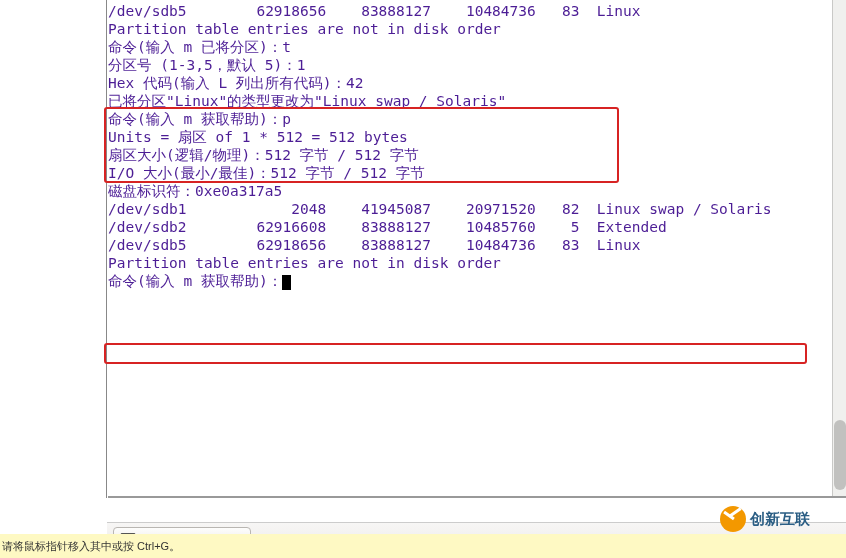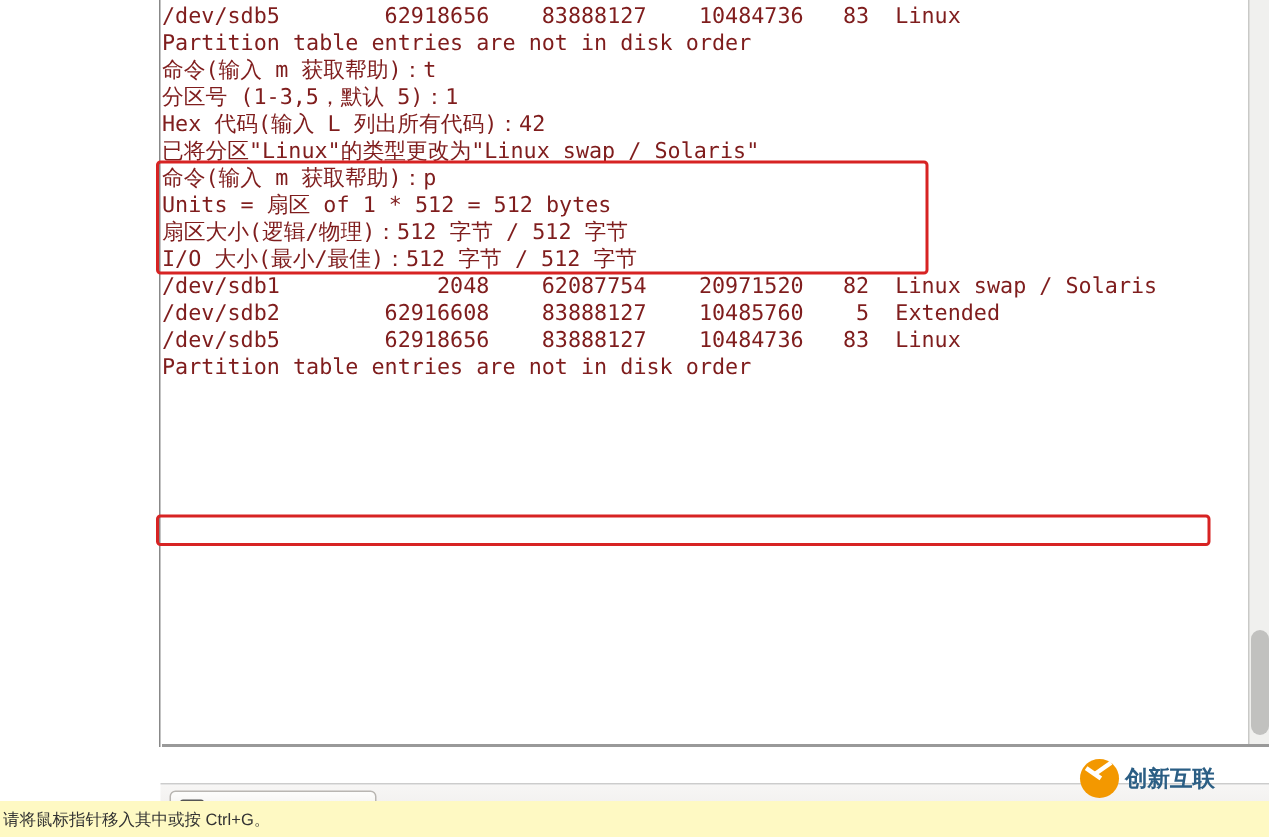--- a/index.html
+++ b/index.html
@@ -28,21 +28,21 @@
       right: 0;
       height: 498px;
       background: #fff;
       border-bottom: 2px solid #999;
       padding: 2px 0 0 0;
       overflow: hidden;
     }
     .term-line {
       white-space: pre;
       line-height: 18px;
-      color: #7f1d1d;
+      color: #4c1d95;
     }
     .scrollbar {
       position: absolute;
       right: 0;
       top: 0;
       width: 14px;
       height: 498px;
       background: #f0f0ee;
       border-left: 1px solid #c9c9c7;
     }
@@ -144,37 +144,39 @@
 <body>
 
 <div class="left-border"></div>
 
 <div class="terminal-area">
   <div id="term-content">
       <div class="term-line">/dev/sdb5        62918656    83888127    10484736   83  Linux</div>
       <div class="term-line"></div>
       <div class="term-line">Partition table entries are not in disk order</div>
       <div class="term-line"></div>
-      <div class="term-line">命令(输入 m 获取帮助)：t</div>
+      <div class="term-line">命令(输入 m 已将分区)：t</div>
       <div class="term-line">分区号 (1-3,5，默认 5)：1</div>
       <div class="term-line">Hex 代码(输入 L 列出所有代码)：42</div>
       <div class="term-line">已将分区"Linux"的类型更改为"Linux swap / Solaris"</div>
       <div class="term-line"></div>
       <div class="term-line">命令(输入 m 获取帮助)：p</div>
       <div class="term-line"></div>
       <div class="term-line">Units = 扇区 of 1 * 512 = 512 bytes</div>
       <div class="term-line">扇区大小(逻辑/物理)：512 字节 / 512 字节</div>
       <div class="term-line">I/O 大小(最小/最佳)：512 字节 / 512 字节</div>
+      <div class="term-line">磁盘标识符：0xe0a317a5</div>
       <div class="term-line"></div>
-      <div class="term-line">/dev/sdb1            2048    62087754    20971520   82  Linux swap / Solaris</div>
+      <div class="term-line">/dev/sdb1            2048    41945087    20971520   82  Linux swap / Solaris</div>
       <div class="term-line">/dev/sdb2        62916608    83888127    10485760    5  Extended</div>
       <div class="term-line">/dev/sdb5        62918656    83888127    10484736   83  Linux</div>
       <div class="term-line"></div>
       <div class="term-line">Partition table entries are not in disk order</div>
       <div class="term-line"></div>
+      <div class="term-line">命令(输入 m 获取帮助)：<span class="cursor"></span></div>
     </div>
   <div class="scrollbar">
     <div class="scrollbar-thumb"></div>
   </div>
 </div>
 
 <div id="box1" class="highlight-box"></div>
 <div id="box2" class="highlight-box"></div>
 
 <div class="taskbar">

